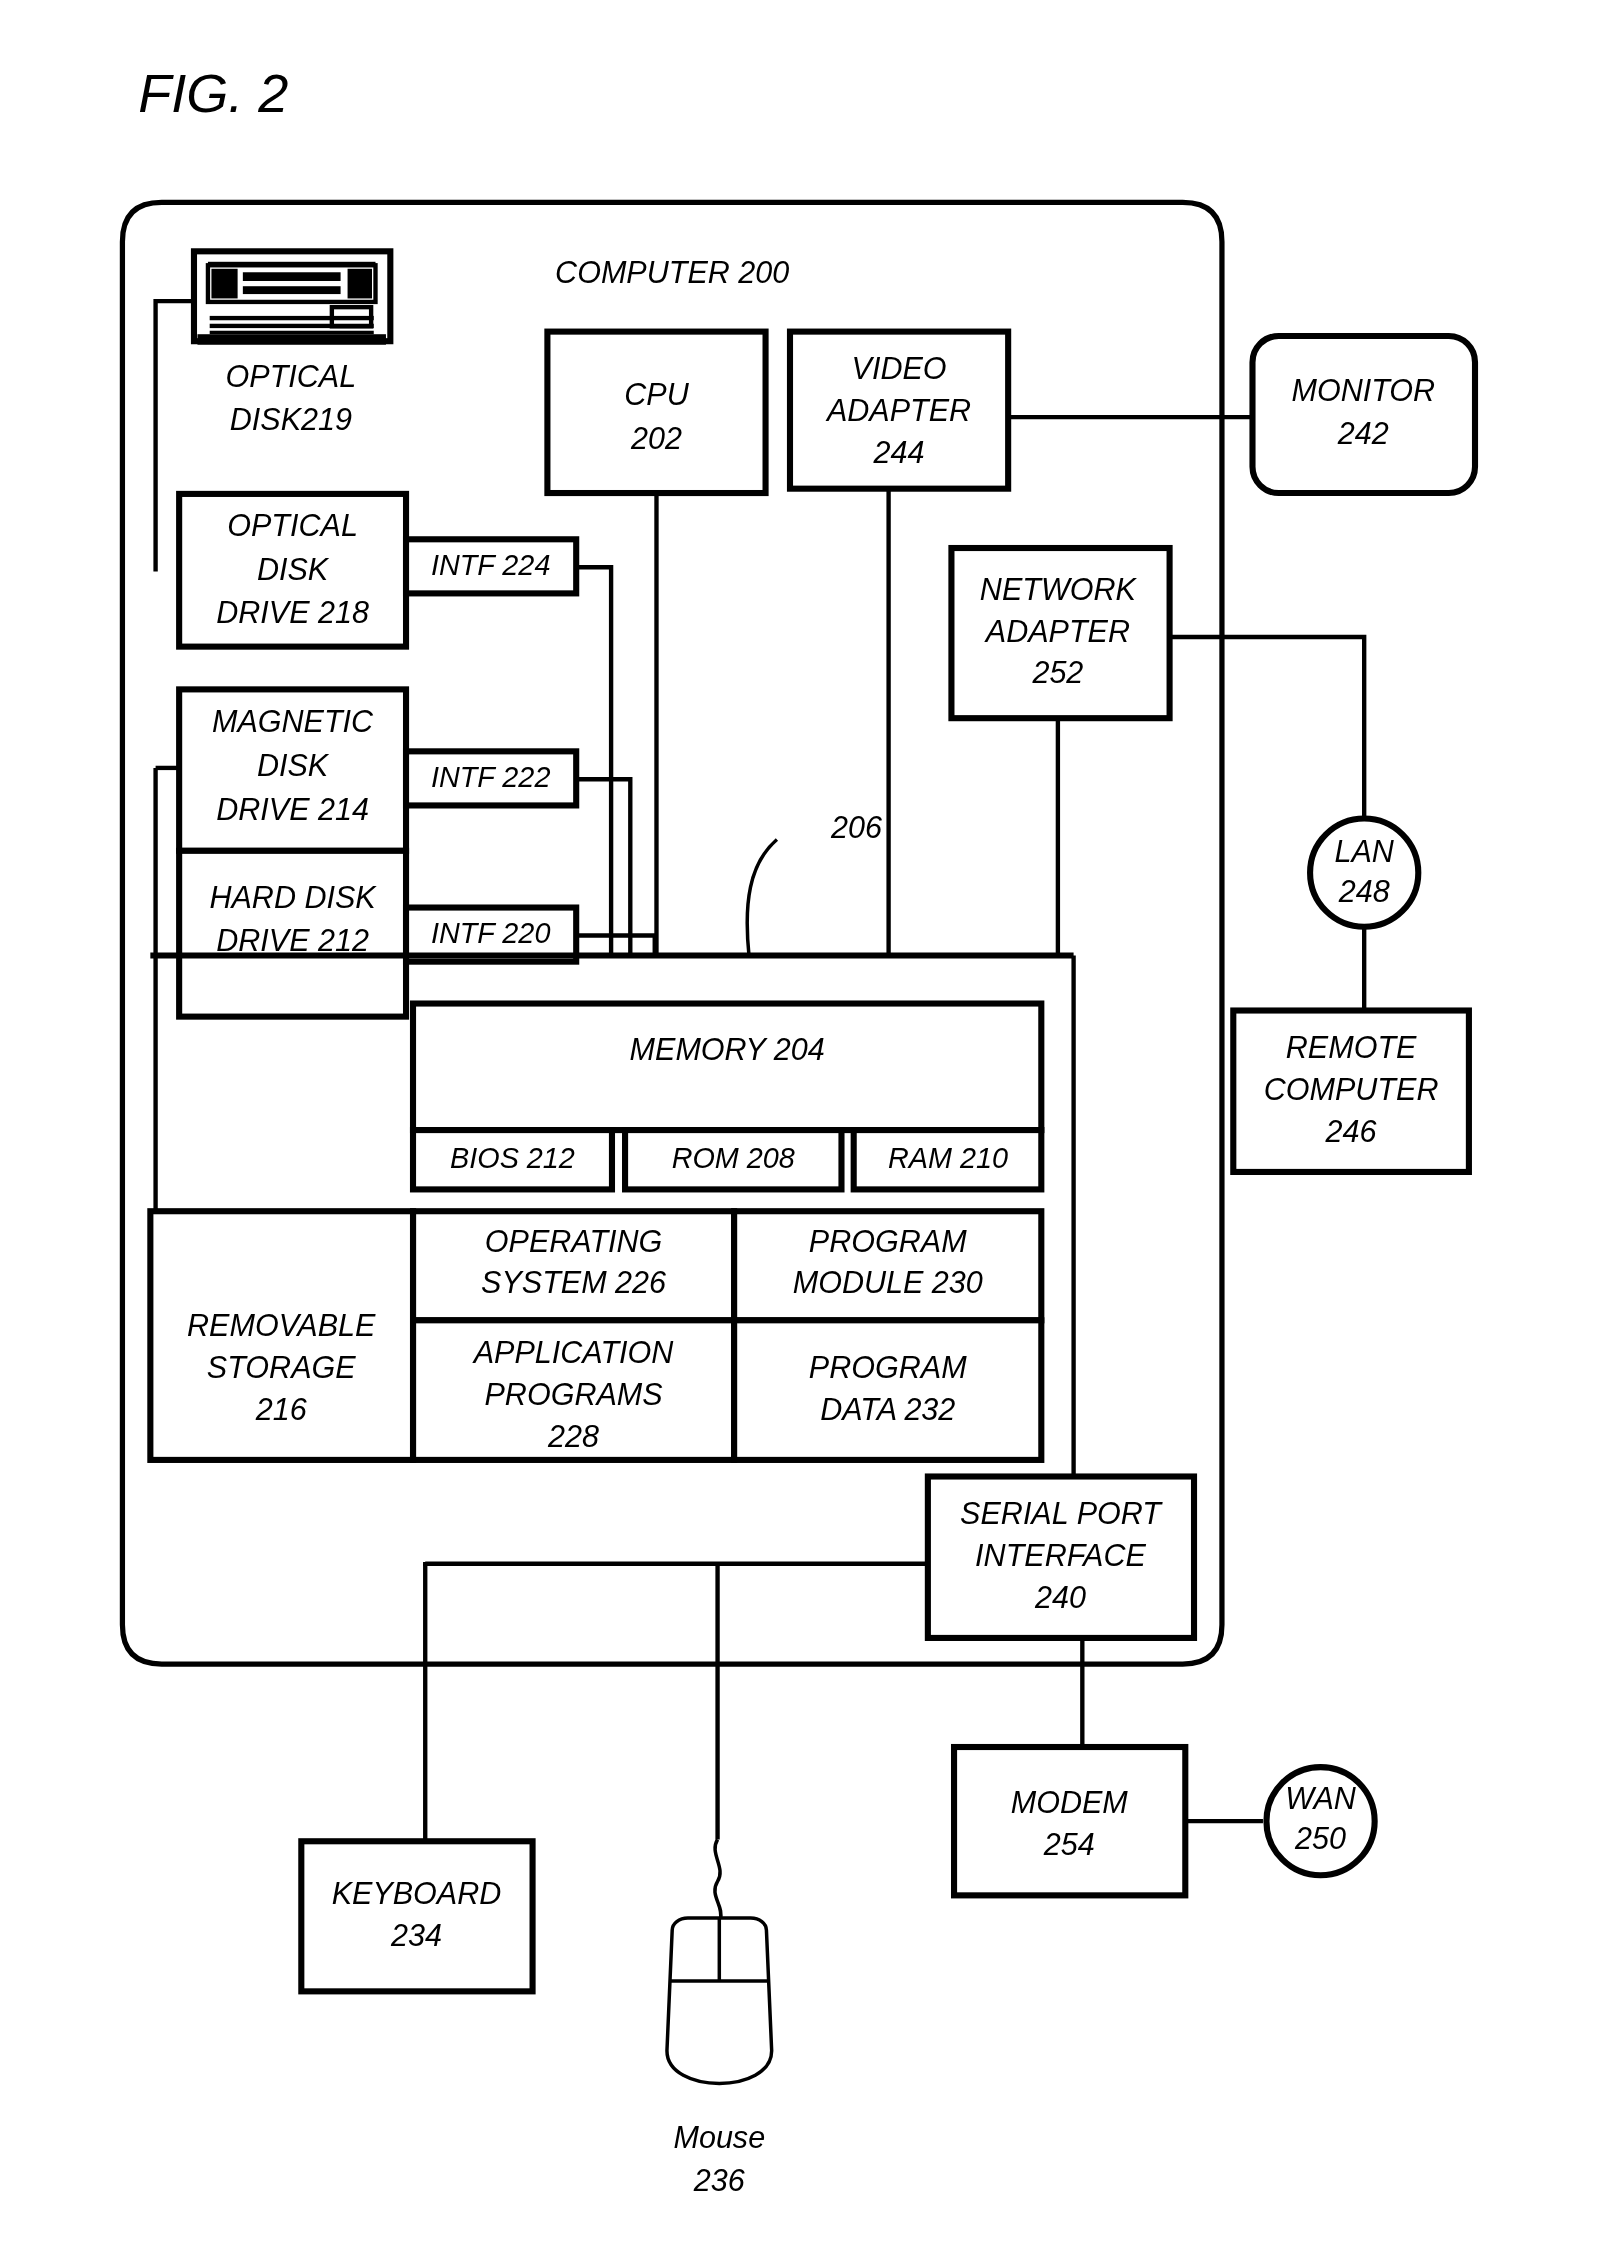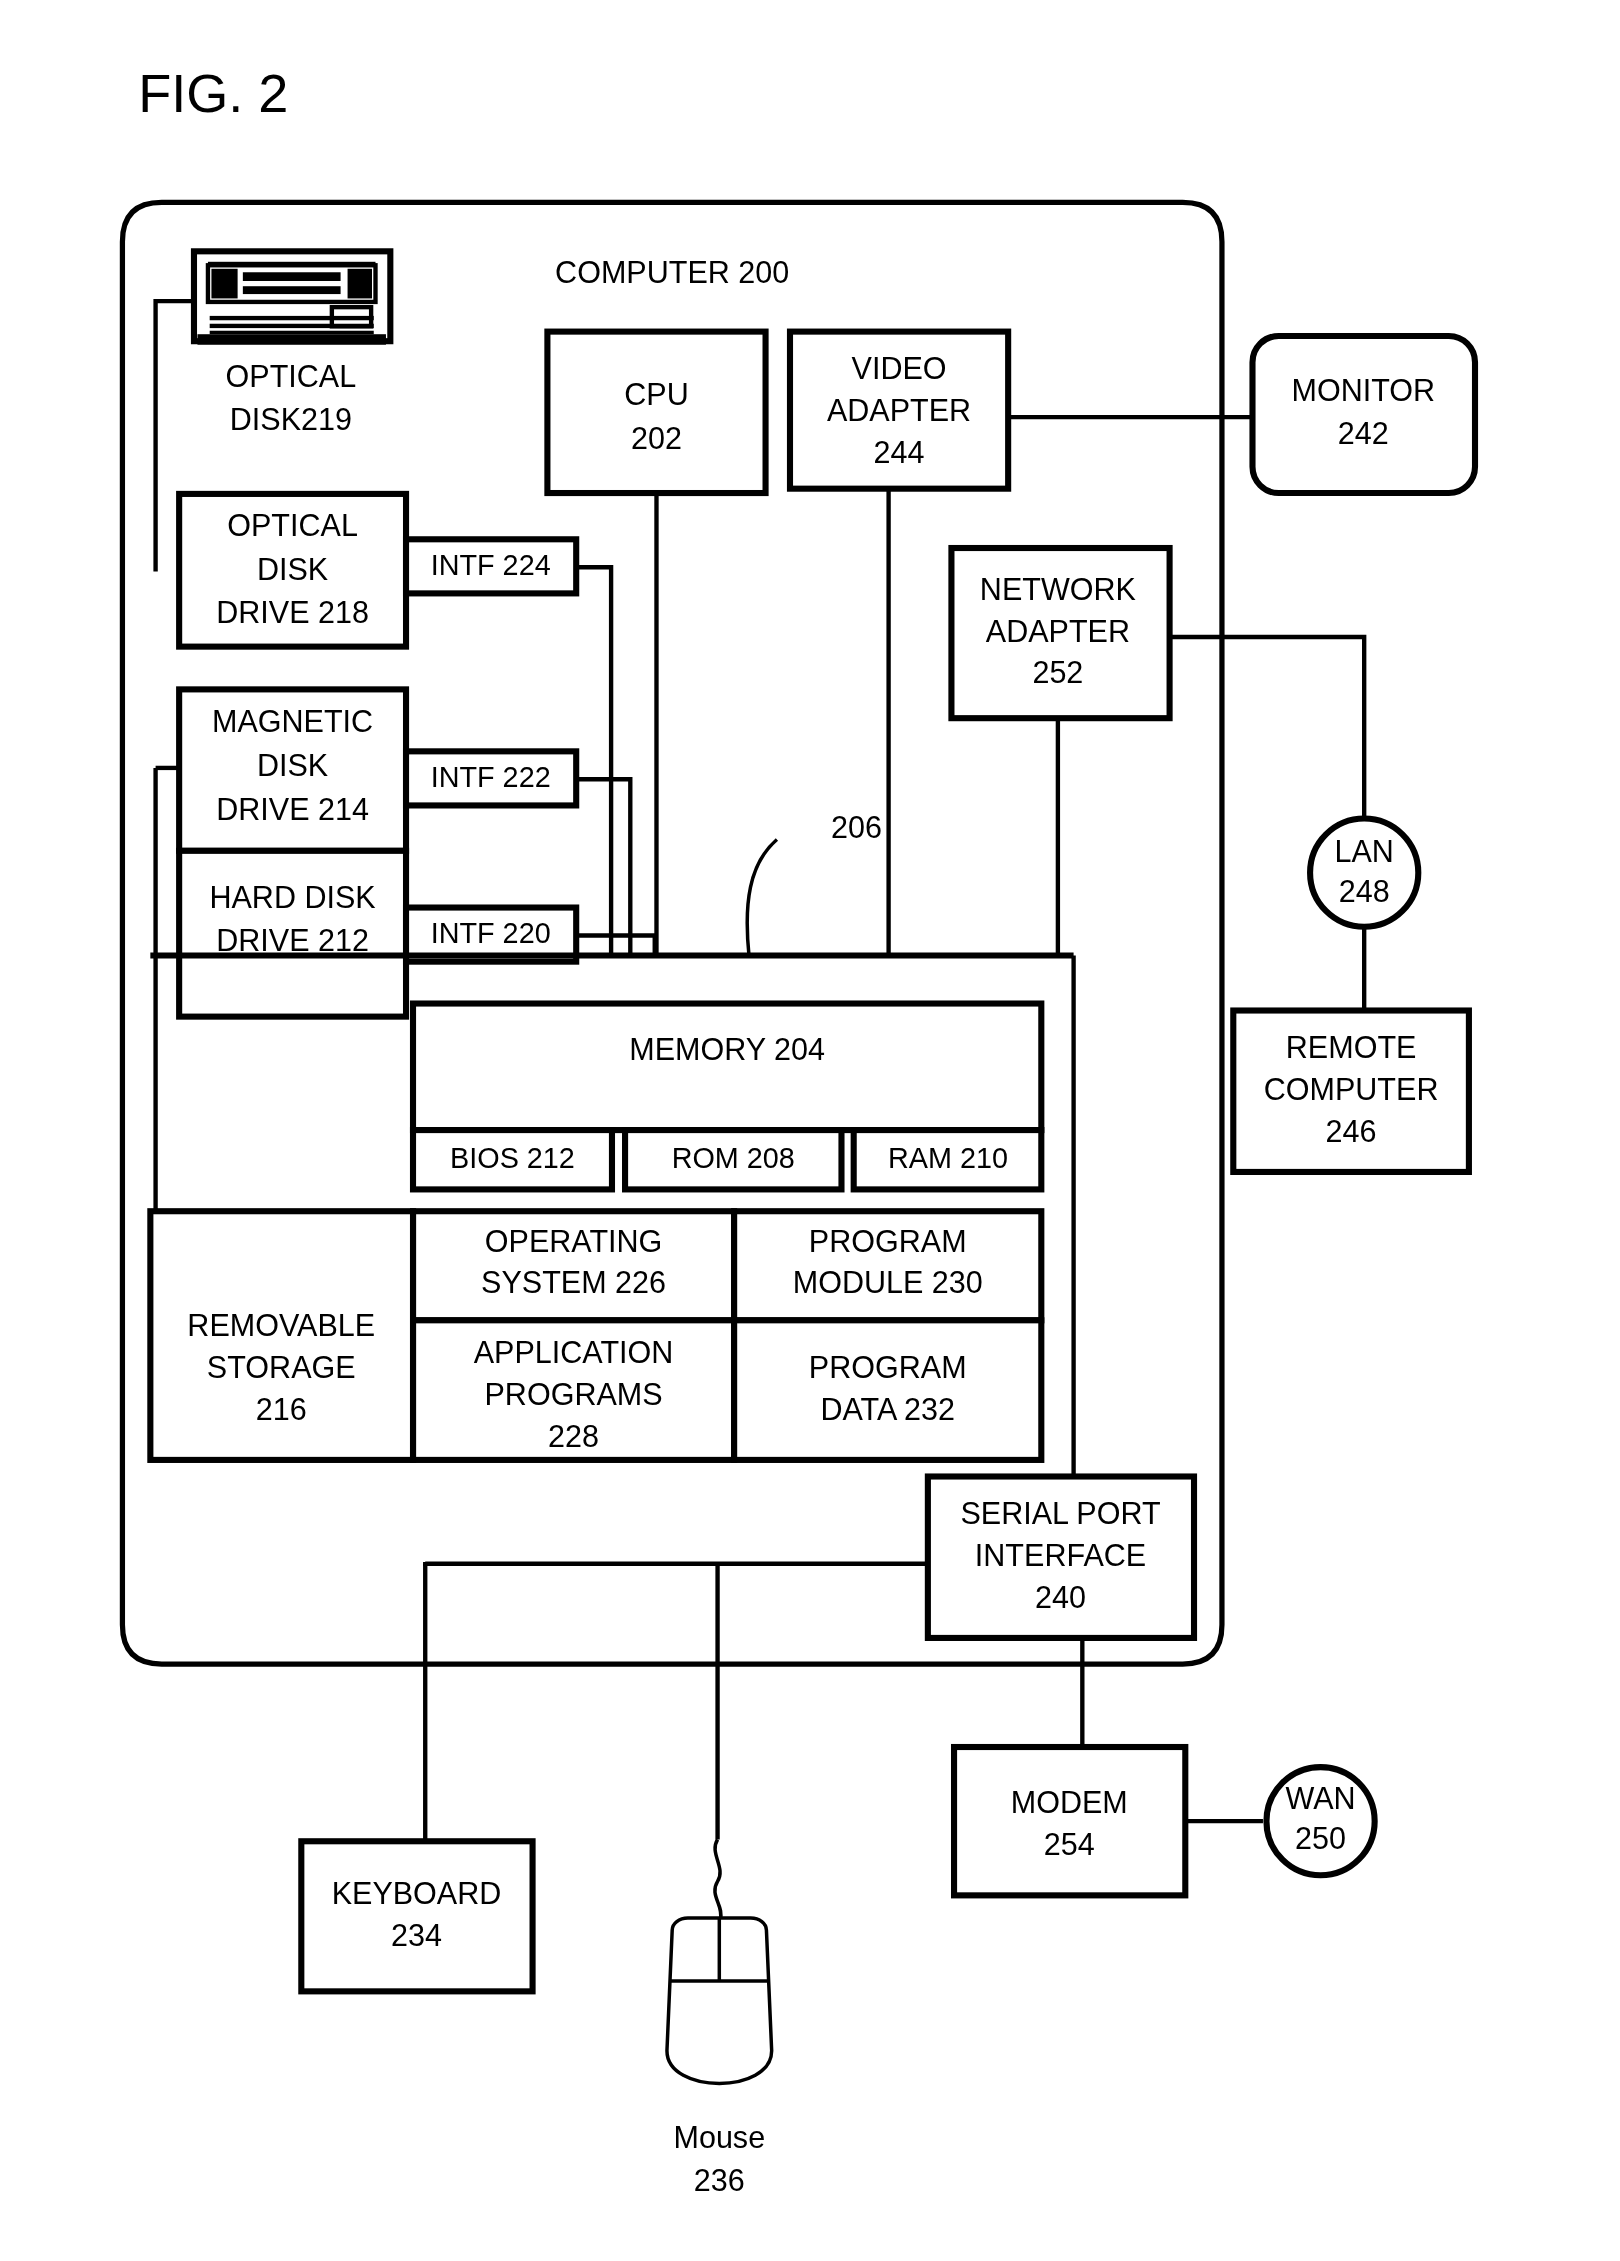--- a/index.html
+++ b/index.html
@@ -12,20 +12,21 @@
     width: 1621px;
     height: 2261px;
     font-family: "Liberation Sans", sans-serif;
     color: #000000;
     overflow: hidden;
   }
   #figure-root {
     position: relative;
     width: 1621px;
     height: 2261px;
+    font-style: italic;
   }
   svg#diagram {
     position: absolute;
     top: 0;
     left: 0;
     width: 1621px;
     height: 2261px;
     display: block;
   }
   

